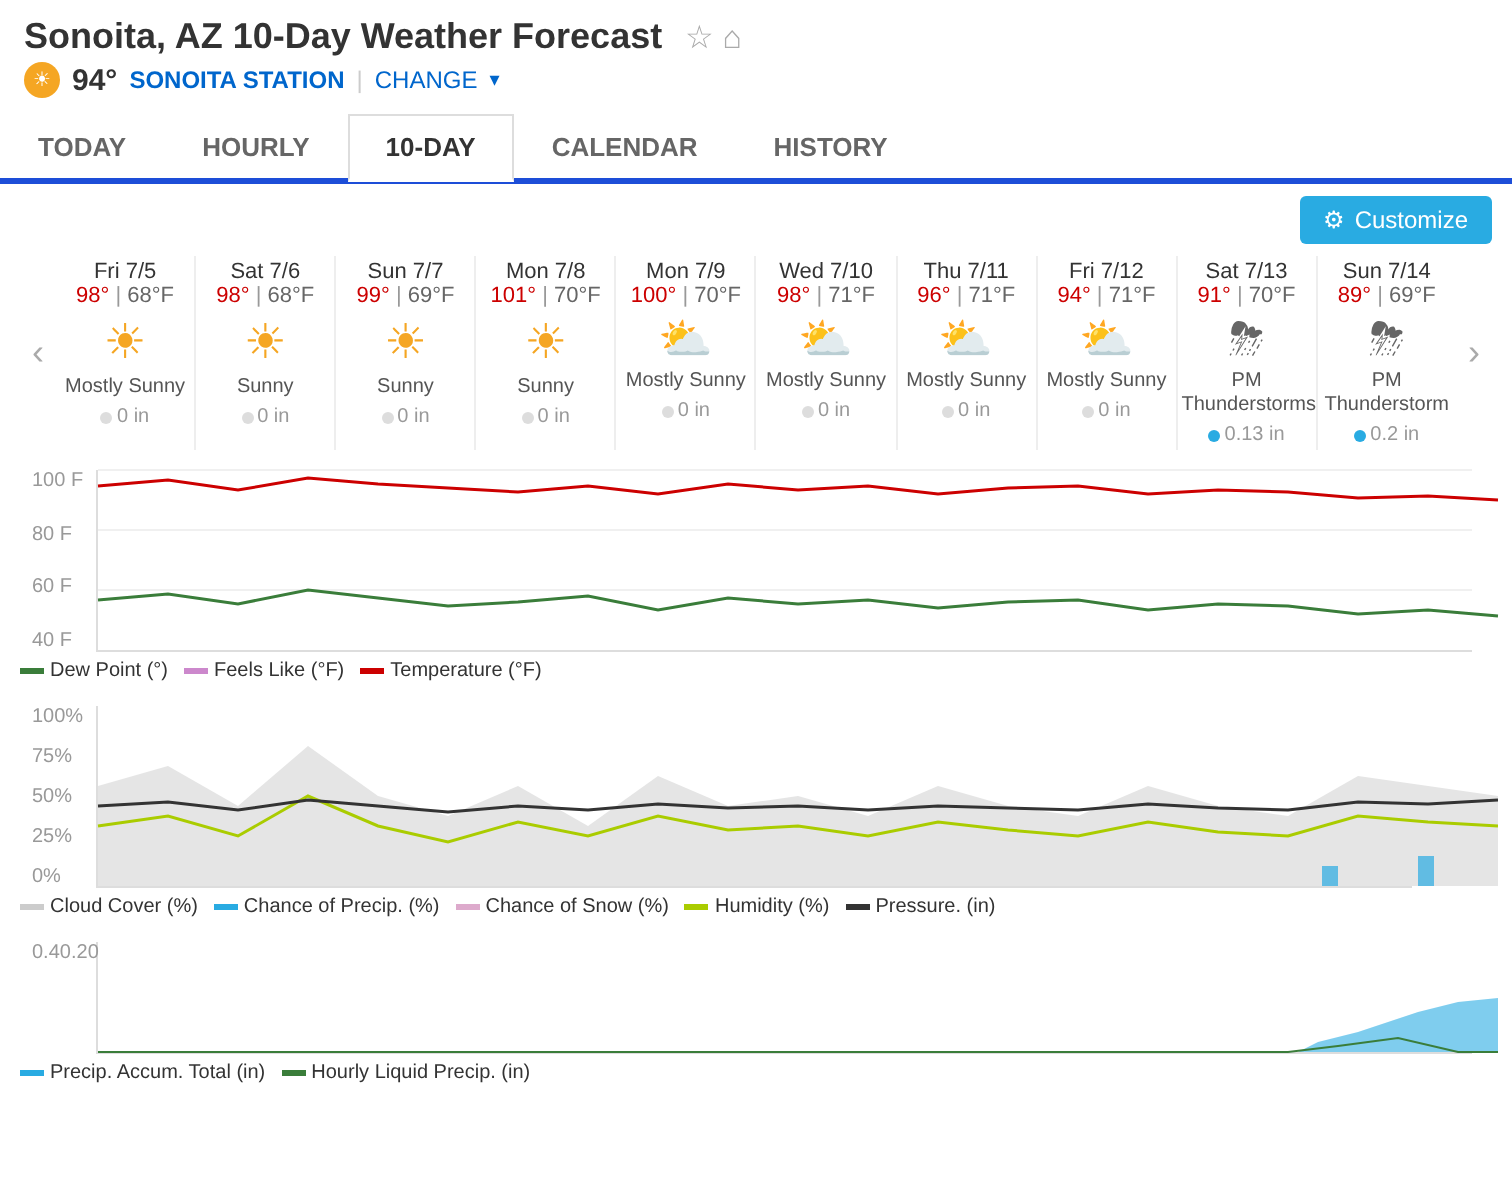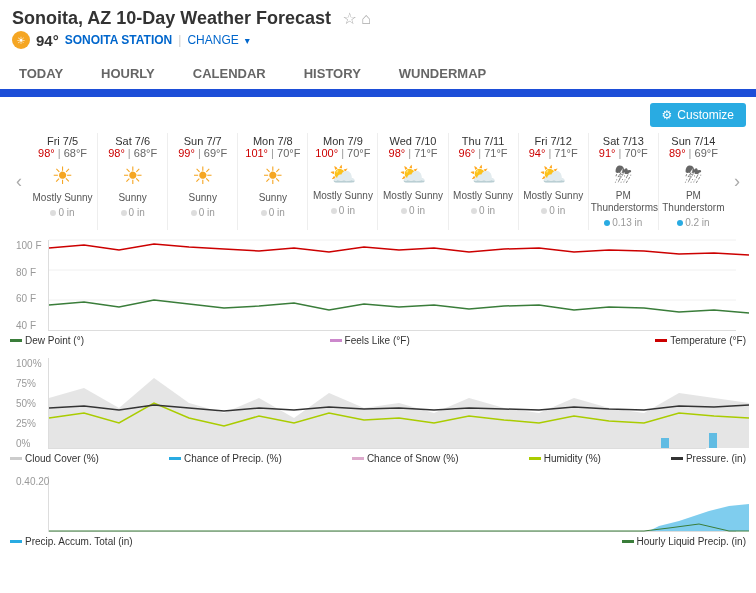--- a/index.html
+++ b/index.html
@@ -9,21 +9,21 @@
     .header h1 { font-size: 18px; font-weight: bold; color: #333; display: inline; }
     .header-icons { display: inline; margin-left: 8px; color: #aaa; font-size: 16px; }
     .station-row { display: flex; align-items: center; gap: 6px; margin-top: 2px; font-size: 12px; }
     .temp-badge { background: #f5a623; color: #fff; border-radius: 50%; width: 18px; height: 18px; display: flex; align-items: center; justify-content: center; font-size: 10px; }
     .temp-val { font-size: 15px; font-weight: bold; color: #333; }
     .station-name { color: #0066cc; font-weight: bold; font-size: 12px; }
     .divider-v { color: #ccc; }
     .change-link { color: #0066cc; font-size: 12px; cursor: pointer; }
     .dropdown-arrow { color: #0066cc; font-size: 10px; }
 
-    .nav-tabs { display: flex; border-bottom: 8px solid #1d4ed8; margin-top: 4px; }
+    .nav-tabs { display: flex; border-bottom: 3px solid #1d4ed8; margin-top: 4px; }
     .nav-tab { padding: 8px 18px; cursor: pointer; font-size: 13px; font-weight: bold; color: #666; border: 1px solid transparent; border-bottom: none; text-transform: uppercase; }
     .nav-tab.active { color: #333; border-color: #ddd; border-bottom: 2px solid #fff; margin-bottom: -2px; background: #fff; }
 
     .forecast-area { padding: 6px 10px; }
     .customize-row { display: flex; justify-content: flex-end; margin-bottom: 6px; }
     .customize-btn { background: #29abe2; color: #fff; border: none; border-radius: 3px; padding: 5px 12px; font-size: 12px; cursor: pointer; display: flex; align-items: center; gap: 5px; }
 
     .days-container { display: flex; overflow: hidden; position: relative; }
     .nav-arrow { width: 18px; display: flex; align-items: center; justify-content: center; cursor: pointer; color: #aaa; font-size: 18px; flex-shrink: 0; align-self: stretch; }
     .days-scroll { display: flex; flex: 1; }
@@ -34,21 +34,21 @@
     .day-temps .high { color: #cc0000; }
     .day-temps .low { color: #666; }
     .day-desc { font-size: 10px; color: #555; line-height: 1.2; }
     .day-precip { font-size: 10px; color: #999; margin-top: 3px; display: flex; align-items: center; justify-content: center; gap: 2px; }
     .precip-dot { width: 6px; height: 6px; border-radius: 50%; background: #ddd; display: inline-block; }
     .precip-dot.blue { background: #29abe2; }
 
     .chart-area { padding: 4px 10px; }
     .chart-labels-y { position: absolute; left: -32px; top: 0; height: 100%; display: flex; flex-direction: column; justify-content: space-between; font-size: 10px; color: #999; }
 
-    .legend { display: flex; gap: 26px; justify-content: space-between; margin: 4px 0; font-size: 10px; flex-wrap: wrap; }
+    .legend { display: flex; gap: 8px; justify-content: flex-start; margin: 4px 0; font-size: 10px; flex-wrap: wrap; }
     .legend-item { display: flex; align-items: center; gap: 3px; }
     .legend-swatch { width: 12px; height: 3px; display: inline-block; }
 
     svg { width: 100%; height: 100%; overflow: visible; }
   </style>
 </head>
 <body>
 
 <div>
 
@@ -63,23 +63,23 @@
       <span class="station-name">SONOITA STATION</span>
       <span class="divider-v">|</span>
       <span class="change-link">CHANGE</span>
       <span class="dropdown-arrow">▾</span>
     </div>
   </div>
 
   <div class="nav-tabs">
     <div class="nav-tab">TODAY</div>
     <div class="nav-tab">HOURLY</div>
+    <div class="nav-tab active">10-DAY</div>
     <div class="nav-tab">CALENDAR</div>
     <div class="nav-tab">HISTORY</div>
-    <div class="nav-tab">WUNDERMAP</div>
   </div>
 
   <div class="forecast-area">
     <div class="customize-row">
       <button class="customize-btn">
         <span>⚙</span>
         <span>Customize</span>
       </button>
     </div>
 

